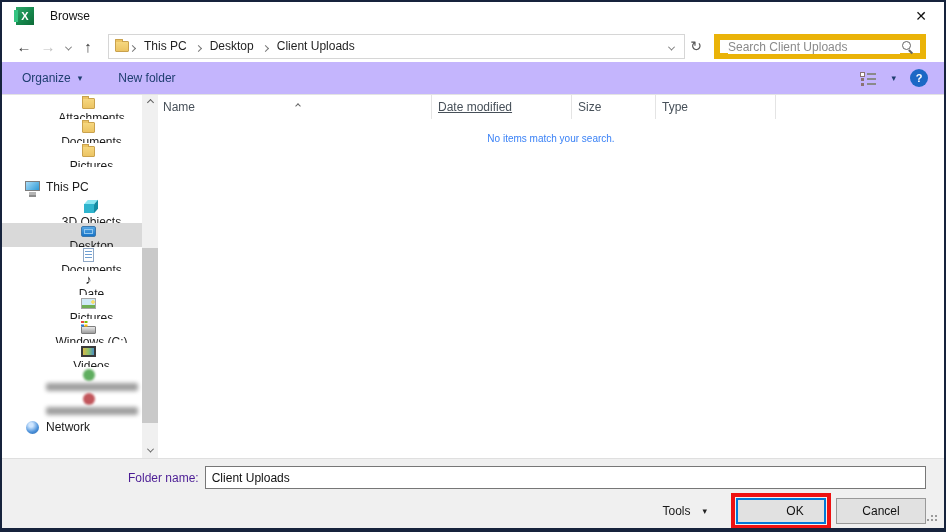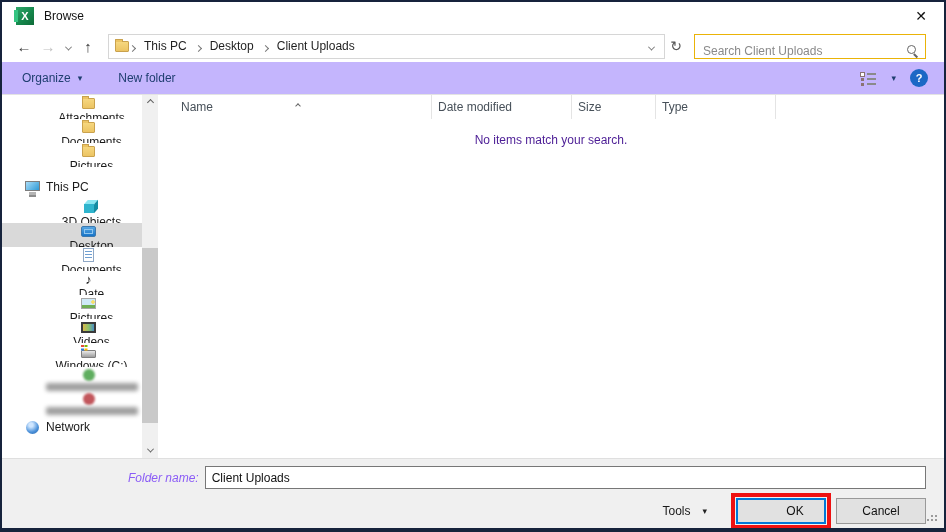--- a/index.html
+++ b/index.html
@@ -11,40 +11,40 @@
     border:2px solid #16233c; border-bottom-width:4px;
     display:flex; flex-direction:column; overflow:hidden;
   }
 
   
   .titlebar{ height:28px; background:#fff; display:flex; align-items:center; padding:0 10px; flex:0 0 auto; }
   .xlicon{ width:18px; height:18px; position:relative; margin-left:4px;
     background:linear-gradient(135deg,#2fa86b 0%,#15874c 55%,#0e6b38 100%);
     color:#fff; font-weight:bold; font-size:11px; display:flex; align-items:center; justify-content:center; }
   .xlicon::before{ content:""; position:absolute; left:-2px; top:3px; bottom:3px; width:4px; background:#35c481; }
-  .title-text{ font-size:12px; color:#111; margin-left:10px; }
+  .title-text{ font-size:12px; color:#111; margin-left:16px; }
   .close-btn{ margin-left:auto; font-size:14px; color:#111; width:26px; text-align:center; cursor:default; }
 
   
   .navrow{ height:32px; display:flex; align-items:center; padding:0 18px 0 10px; flex:0 0 auto; background:#fff; }
   .navbtn{ font-size:15px; color:#3b3b3b; width:24px; text-align:center; }
   .navbtn.disabled{ color:#c0c0c0; }
   .chev{ display:inline-block; width:5px; height:5px; border-right:1.5px solid #777; border-bottom:1.5px solid #777; }
   .chev.down{ transform:rotate(45deg) translate(-1px,-1px); }
   .chev.right{ transform:rotate(-45deg); }
   .chev.up{ transform:rotate(-135deg); }
   .nav-chev{ width:16px; text-align:center; }
   .addressbar{ flex:1; height:25px; border:1px solid #d6d6d6; display:flex; align-items:center; margin-left:8px; background:#fff; padding:0 2px 0 6px; }
   .crumb-folder{ width:14px; height:11px; background:linear-gradient(180deg,#f6d77f,#ecc463); border:1px solid #caa24d; border-radius:1px; position:relative; }
   .crumb-folder::before{ content:""; position:absolute; left:-1px; top:-3px; width:6px; height:2px; background:#ecc463; border:1px solid #caa24d; border-bottom:none; border-radius:1px 1px 0 0; }
   .crumb-seg{ font-size:12px; color:#1f1f1f; padding:0 8px; white-space:nowrap; }
   .crumb-sep{ margin:0 1px; }
   .addr-caret{ margin-left:auto; padding:0 8px; }
   .refreshbtn{ width:22px; text-align:center; font-size:14px; color:#555; }
-  .searchbox{ width:232px; height:25px; border:1px solid #eab308; margin-left:7px; display:flex; align-items:flex-end; padding:0 6px 0 8px; }
+  .searchbox{ width:212px; height:25px; border:6px solid #eab308; margin-left:7px; display:flex; align-items:flex-start; padding:0 6px 0 8px; }
   .searchbox input{ border:none; outline:none; flex:1; font-size:12px; color:#444; font-family:"Liberation Sans",sans-serif; min-width:0; }
   .searchbox input::placeholder{ color:#8a8a8a; opacity:1; }
   .mag{ position:relative; width:14px; height:14px; }
   .mag::before{ content:""; position:absolute; left:2px; top:1px; width:7px; height:7px; border:1.5px solid #666; border-radius:50%; }
   .mag::after{ content:""; position:absolute; left:9px; top:9px; width:5px; height:1.5px; background:#666; transform:rotate(45deg); transform-origin:left center; }
 
   
   .toolbar{ height:33px; background:#c4b5fd; border-bottom:1px solid #e3e3e3; display:flex; align-items:center; padding:0 16px 0 20px; flex:0 0 auto; }
   .tool-item{ font-size:12px; color:#1f3e70; display:flex; align-items:center; gap:7px; margin-right:36px; }
   .tool-caret{ font-size:9px; color:#1f3e70; }
@@ -101,32 +101,32 @@
   .sb-arrow{ position:absolute; left:0; width:16px; height:15px; display:flex; align-items:center; justify-content:center; }
   .sb-arrow .chev{ border-color:#606060; }
   .sb-arrow.top{ top:0; }
   .sb-arrow.bottom{ bottom:0; }
   .sb-thumb{ position:absolute; left:0; top:153px; width:16px; height:175px; background:#c9c9c9; }
 
   
   .filelist{ flex:1; position:relative; background:#fff; }
   .lheader{ display:flex; height:24px; align-items:stretch; position:relative; }
   .hcell{ font-size:12px; color:#475059; display:flex; align-items:center; padding-left:6px; border-right:1px solid #e4e4e4; position:relative; }
-  .hcell.name{ width:274px; padding-left:23px; }
-  .hcell.date{ width:140px; }
+  .hcell.name{ width:274px; padding-left:5px; }
+  .hcell.date{ width:140px;text-decoration:underline; }
   .hcell.type{ width:120px; }
   .hcell.size{ width:84px; }
   .sortmark{ position:absolute; left:138px; top:2px; }
   .sortmark .chev{ border-color:#666; width:4px; height:4px; }
-  .emptymsg{ position:absolute; top:38px; left:0; right:0; text-align:center; font-size:12px; color:#4c1d95; }
+  .emptymsg{ position:absolute; top:38px; left:0; right:0; text-align:center; font-size:10px; color:#3b82f6; }
 
   
   .footer{ flex:0 0 auto; height:70px; background:#f0f0f0; border-top:1px solid #dfdfdf; position:relative; padding-top:7px; }
   .fn-row{ display:flex; align-items:center; padding:0 18px 0 126px; }
-  .fn-label{ font-size:12px; color:#8b5cf6; margin-right:6px; white-space:nowrap;font-style:italic; }
+  .fn-label{ font-size:12px; color:#4c1d95; margin-right:6px; white-space:nowrap; }
   .fn-input{ flex:1; height:23px; border:1px solid #777; background:#fff; font-size:12px; color:#111; padding:0 6px; font-family:"Liberation Sans",sans-serif; outline:none; }
   .btn-row{ display:flex; align-items:center; justify-content:flex-end; padding-right:18px; margin-top:4px; }
   .tools{ display:flex; align-items:center; font-size:12px; color:#1a1a1a; margin-right:24px; gap:12px; }
   .tools .tcaret{ font-size:9px; color:#222; }
   .redbox{ border:4px solid #ee1111; padding:1px; margin-right:5px; }
   .btn{ width:90px; height:26px; background:#e1e1e1; border:1px solid #999; font-size:12px; color:#111; display:flex; align-items:center; justify-content:center; font-family:"Liberation Sans",sans-serif; }
   .btn.ok{ border:2px solid #0078d7;padding-left:28px; }
   .grip{ position:absolute; right:5px; bottom:5px; width:2px; height:2px; background:transparent;
     box-shadow:0 0 0 1px transparent, 0 0 #9a9a9a, -4px 4px #9a9a9a, 0 4px #9a9a9a, -8px 8px #9a9a9a, -4px 8px #9a9a9a, 0 8px #9a9a9a; transform:translate(-2px,-10px); }
 </style>
@@ -233,30 +233,30 @@
           <span class="sic ic-music">♪</span>
           <span class="slabel">Date</span>
         </div>
         <div class="srow lvl2">
           <span class="sic ic-pic">
               <i></i>
             </span>
           <span class="slabel">Pictures</span>
         </div>
         <div class="srow lvl2">
+          <span class="sic ic-drive">
+              <i></i>
+            </span>
+          <span class="slabel">Windows (C:)</span>
+        </div>
+        <div class="srow lvl2">
           <span class="sic ic-video">
               <i></i>
             </span>
           <span class="slabel">Videos</span>
-        </div>
-        <div class="srow lvl2">
-          <span class="sic ic-drive">
-              <i></i>
-            </span>
-          <span class="slabel">Windows (C:)</span>
         </div>
         <div class="srow lvl2">
           <span class="sic ic-circle-green">
               <i></i>
             </span>
           <span class="blurbar"></span>
         </div>
         <div class="srow lvl2">
           <span class="sic ic-circle-red">
               <i></i>

